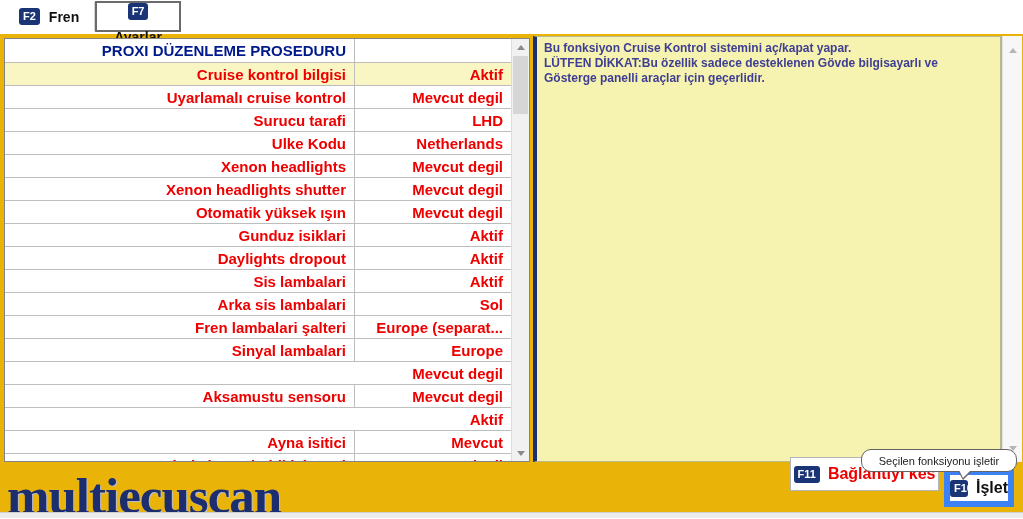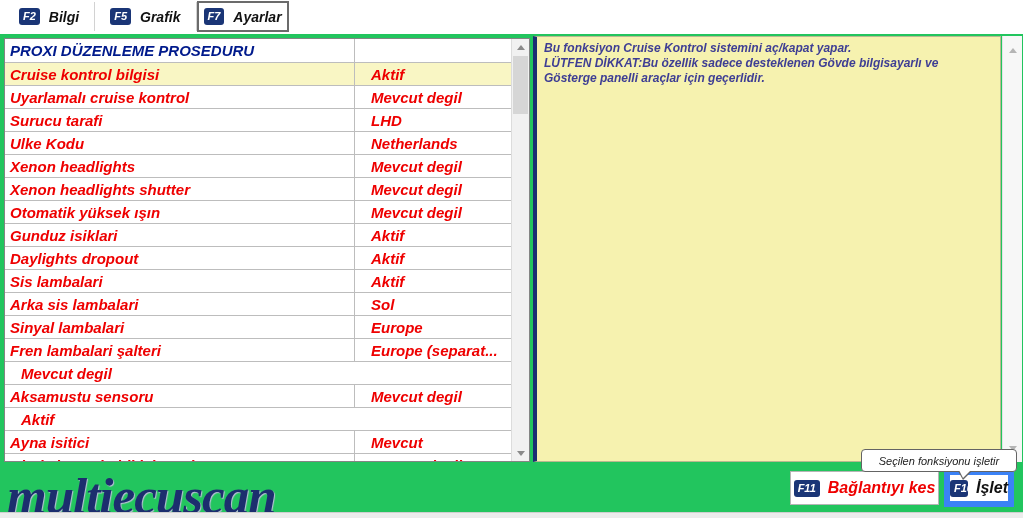--- a/index.html
+++ b/index.html
@@ -1,32 +1,32 @@
 <!DOCTYPE html>
 <html><head>
 <meta charset="utf-8">
 <style>
   * { margin:0; padding:0; box-sizing:border-box; }
   html,body { width:1023px; height:519px; background:#ffffff; font-family:"Liberation Sans", sans-serif; }
-  #app { position:relative; width:1023px; height:518px; background:#22c55e; overflow:hidden;font-style:italic; }
+  #app { position:relative; width:1023px; height:518px; background:#eab308; overflow:hidden; }
 
   
   .tabbar { position:absolute; left:0; top:0; width:100%; height:34px; background:#fff; display:flex; align-items:flex-start; padding-left:4px; }
   .tab { margin-top:2px; height:29px; display:flex; align-items:center; gap:9px; padding:0 15px; cursor:default; border-right:1px solid #d2d2d2; background:#fff; }
-  .tab.selected { border:2px solid #6b6b6b; height:31px; margin-top:1px; padding:0 5px; }
+  .tab.selected { border:2px solid #6b6b6b; height:31px; margin-top:1px; padding:0 17px;flex-direction:column; }
   .tab-label { font-weight:bold; font-size:14px; color:#111; }
   .fkey { background:#1a3576; color:#fff; font-weight:bold; font-size:11px; line-height:1; padding:3px 4px; border-radius:3px; min-width:14px; text-align:center; }
 
   
   .table-wrap { position:absolute; left:4px; top:38px; width:526px; height:424px; border:1px solid #848484; display:flex; background:#fff; }
   .table-content { width:507px; overflow:hidden; }
   .trow { display:flex; height:23px; border-bottom:1px solid #bdbdbd; background:#fff; overflow:hidden; }
   .trow.header { height:24px; }
   .trow.selected { background:#f9f6c4; }
-  .cell { padding:3px 0 0 5px; font-weight:bold; font-size:15px; white-space:nowrap; overflow:hidden; }
+  .cell { padding:3px 8px 0 5px; font-weight:bold; font-size:15px; white-space:nowrap; overflow:hidden;text-align:right; }
   .cell-label { width:350px; border-right:1px solid #bdbdbd; color:#ee0000; }
   .cell-value { flex:1; color:#ee0000;margin-left:11px; }
   .header .cell-label { color:#001a8c; }
 
   
   .sb { width:18px; background:#f1f1f1; border-left:1px solid #dcdcdc; position:relative; }
   .sb-arrow { position:absolute; left:0; width:100%; height:16px; display:flex; align-items:center; justify-content:center; }
   .sb-arrow.up { top:0; } .sb-arrow.down { bottom:0; }
   .tri-up { width:0; height:0; border-left:4px solid transparent; border-right:4px solid transparent; border-bottom:5px solid #8a8a8a; }
   .tri-down { width:0; height:0; border-left:4px solid transparent; border-right:4px solid transparent; border-top:5px solid #8a8a8a; }
@@ -36,45 +36,41 @@
   .infopanel { position:absolute; left:533px; top:36px; width:468px; height:426px; background:#f6f2af; border:1px solid #b9b890; border-left:4px solid #1a2f73; padding:4px 20px 4px 7px; overflow:hidden; }
   .info-line { color:#3e3e94; font-weight:bold; font-size:12px; line-height:15px; }
   .panel-sb { position:absolute; right:1px; top:36px; width:20px; height:426px; background:#f7f7f7; border-left:1px solid #e4e4e4; }
   .panel-sb .sb-arrow.up { top:6px; } .panel-sb .sb-arrow.down { bottom:6px; }
   .panel-sb .tri-up { border-bottom-color:#b5b5b5; }
   .panel-sb .tri-down { border-top-color:#b5b5b5; }
 
   
   .logo { position:absolute; left:7px; top:467px; font-family:"Liberation Serif", serif; font-weight:bold; font-size:51px; letter-spacing:-1px; color:#1c2e6e; text-shadow:1px 1px 1px #b9bfd6; }
   .btn { position:absolute; background:#fff; display:flex; align-items:center; justify-content:center; gap:8px; cursor:pointer; }
-  .btn-disconnect { left:790px; top:471px; width:149px; height:34px; border:1px solid #b5b5b5; }
+  .btn-disconnect { left:790px; top:457px; width:149px; height:34px; border:1px solid #b5b5b5; }
   .btn-disconnect .btn-label { color:#ee0000; font-weight:bold; font-size:16px; }
   .btn-execute { left:944px; top:469px; width:70px; height:38px; border:6px solid #3b82f6; }
   .btn-execute .btn-label { color:#111; font-weight:bold; font-size:16px; }
 
   
-  .tooltip { position:absolute; left:861px; top:449px; width:156px; height:23px; background:#fff; border:1px solid #646464; border-radius:4px; display:flex; align-items:center; justify-content:center; font-size:11px; color:#222; z-index:6; }
+  .tooltip { position:absolute; left:861px; top:449px; width:156px; height:23px; background:#fff; border:1px solid #646464; border-radius:10px; display:flex; align-items:center; justify-content:center; font-size:11px; color:#222; z-index:6; }
   .tooltip::before { content:""; position:absolute; bottom:-9px; left:96px; width:0; height:0; border-left:5px solid transparent; border-right:9px solid transparent; border-top:9px solid #646464; }
   .tooltip::after { content:""; position:absolute; bottom:-7px; left:97px; width:0; height:0; border-left:4px solid transparent; border-right:8px solid transparent; border-top:8px solid #ffffff; }
 
   .statusbar { position:absolute; left:0; top:512px; width:100%; height:7px; background:#ececec; border-top:1px solid #cfcfcf; }
 </style>
 </head>
 <body>
 
 <div id="app">
 
   <div class="tabbar">
       <div class="tab">
         <span class="fkey">F2</span>
-        <span class="tab-label">Bilgi</span>
-      </div>
-      <div class="tab">
-        <span class="fkey">F5</span>
-        <span class="tab-label">Grafik</span>
+        <span class="tab-label">Fren</span>
       </div>
       <div class="tab selected">
         <span class="fkey">F7</span>
         <span class="tab-label">Ayarlar</span>
       </div>
     </div>
 
   <div class="table-wrap">
     <div class="table-content">
       <div class="trow header">
@@ -120,26 +116,26 @@
           </div>
           <div class="trow">
             <div class="cell cell-label">Sis lambalari</div>
             <div class="cell cell-value">Aktif</div>
           </div>
           <div class="trow">
             <div class="cell cell-label">Arka sis lambalari</div>
             <div class="cell cell-value">Sol</div>
           </div>
           <div class="trow">
+            <div class="cell cell-label">Fren lambalari şalteri</div>
+            <div class="cell cell-value">Europe (separat...</div>
+          </div>
+          <div class="trow">
             <div class="cell cell-label">Sinyal lambalari</div>
             <div class="cell cell-value">Europe</div>
-          </div>
-          <div class="trow">
-            <div class="cell cell-label">Fren lambalari şalteri</div>
-            <div class="cell cell-value">Europe (separat...</div>
           </div>
           <div class="trow">
             <div class="cell cell-value">Mevcut degil</div>
           </div>
           <div class="trow">
             <div class="cell cell-label">Aksamustu sensoru</div>
             <div class="cell cell-value">Mevcut degil</div>
           </div>
           <div class="trow">
             <div class="cell cell-value">Aktif</div>

